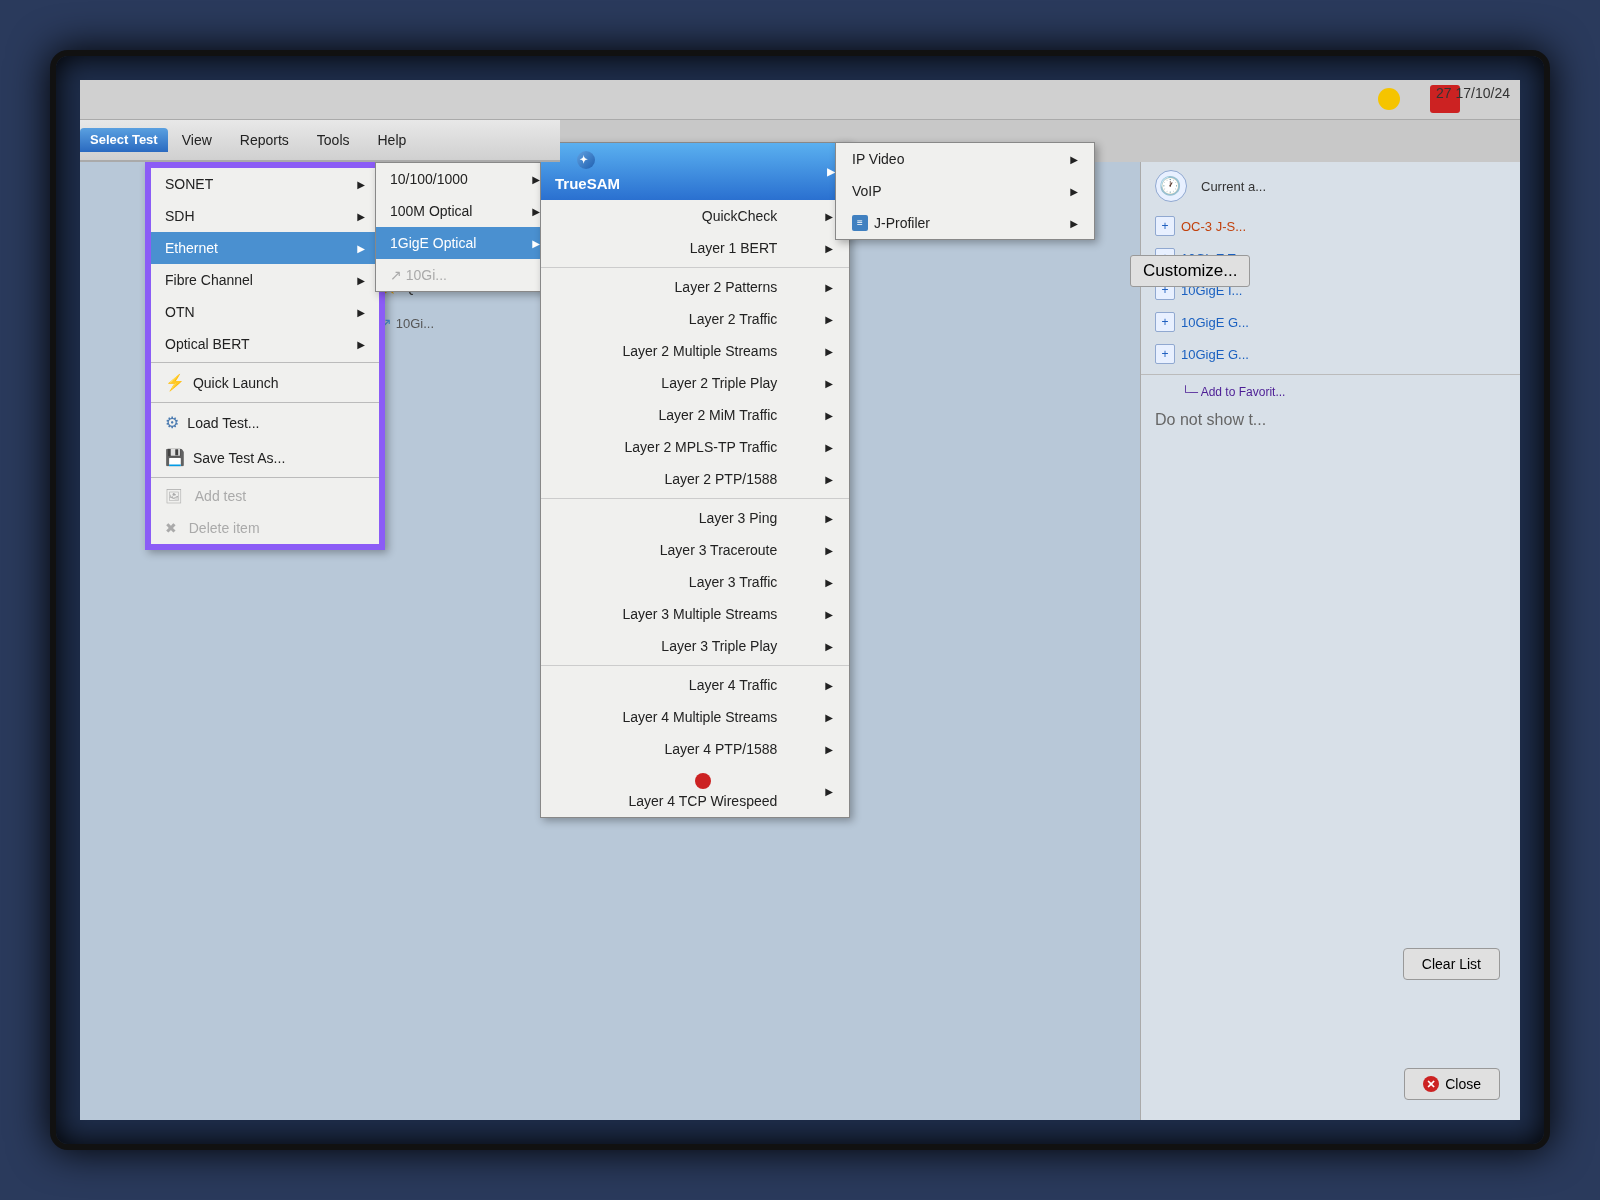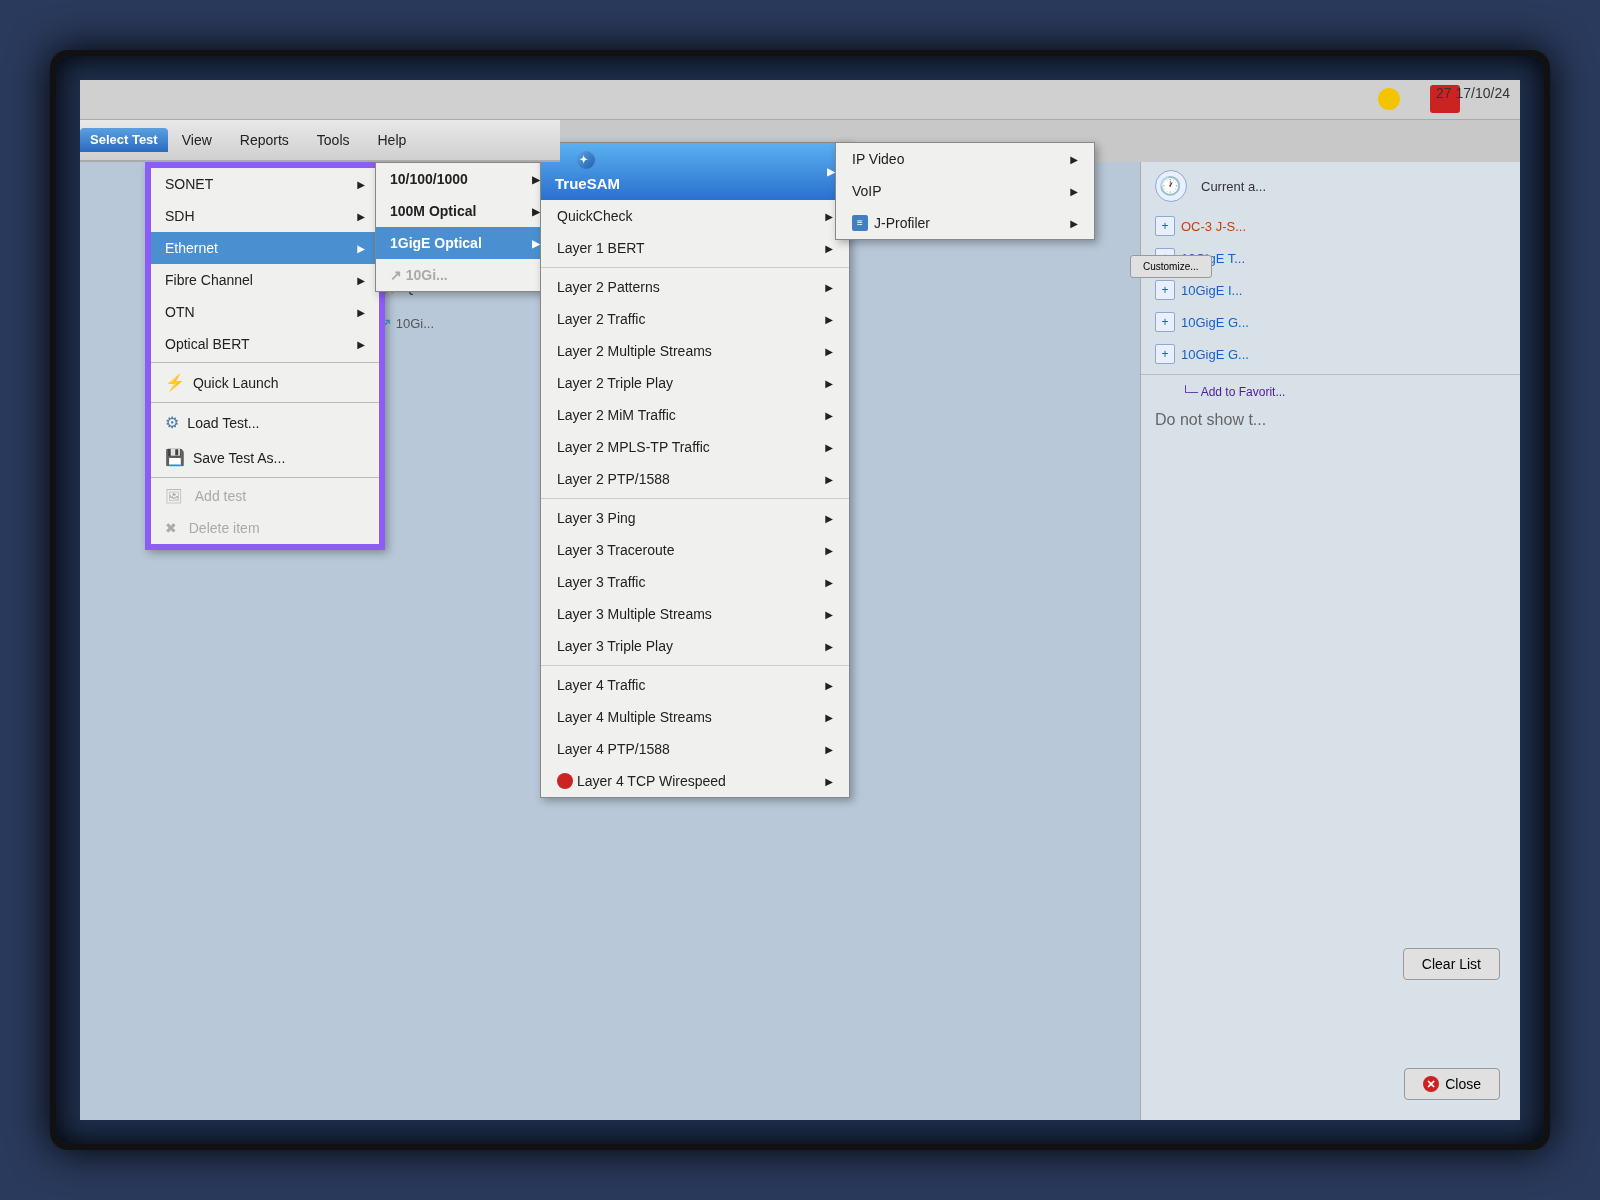--- a/index.html
+++ b/index.html
@@ -157,21 +157,20 @@
     
     .eth-submenu {
       position: absolute;
       top: 82px;
       left: 295px;
       width: 180px;
       background: #f0f0ee;
       border: 1px solid #888;
       box-shadow: 3px 3px 8px rgba(0,0,0,0.3);
       z-index: 60;
-      font-weight: bold;
     }
     .eth-submenu-item {
       padding: 8px 14px;
       font-size: 14px;
       color: #222;
       display: flex;
       align-items: center;
       justify-content: space-between;
       cursor: pointer;
     }
@@ -199,22 +198,23 @@
       display: flex;
       align-items: center;
       justify-content: space-between;
     }
     .truesam-item {
       padding: 8px 16px;
       font-size: 14px;
       color: #222;
       display: flex;
       align-items: center;
-      justify-content: space-between;
-      cursor: pointer;
+      justify-content: flex-end;
+      cursor: pointer;
+      gap: 40px;
     }
     .truesam-separator {
       height: 1px;
       background: #ccc;
       margin: 3px 0;
     }
     
     .right-submenu {
       position: absolute;
       top: 62px;
@@ -235,21 +235,21 @@
       cursor: pointer;
     }
     .customize-btn {
       position: absolute;
       top: 175px;
       left: 1050px;
       background: #e0e0e0;
       border: 1px solid #999;
       border-radius: 3px;
       padding: 5px 12px;
-      font-size: 10px;
+      font-size: 17px;
       cursor: pointer;
       z-index: 91;
     }
     
     .bg-content {
       position: absolute;
       top: 82px;
       left: 0;
       right: 0;
       bottom: 0;
@@ -574,21 +574,21 @@
       </div>
       <div class="truesam-item">
         <span>Layer 4 Multiple Streams</span>
         <span class="arrow-right">▶</span>
       </div>
       <div class="truesam-item">
         <span>Layer 4 PTP/1588</span>
         <span class="arrow-right">▶</span>
       </div>
       <div class="truesam-item">
-        <span style="display:flex;align-items:center;gap:4px;">
+        <span style="display:flex;align-items:center;gap:4px;flex-direction:column;">
           <span class="red-circle-icon"></span>
           <span>Layer 4 TCP Wirespeed</span>
         </span>
         <span class="arrow-right">▶</span>
       </div>
     </div>
 
     <div class="right-submenu">
       <div class="right-submenu-item">
         <span>IP Video</span>

